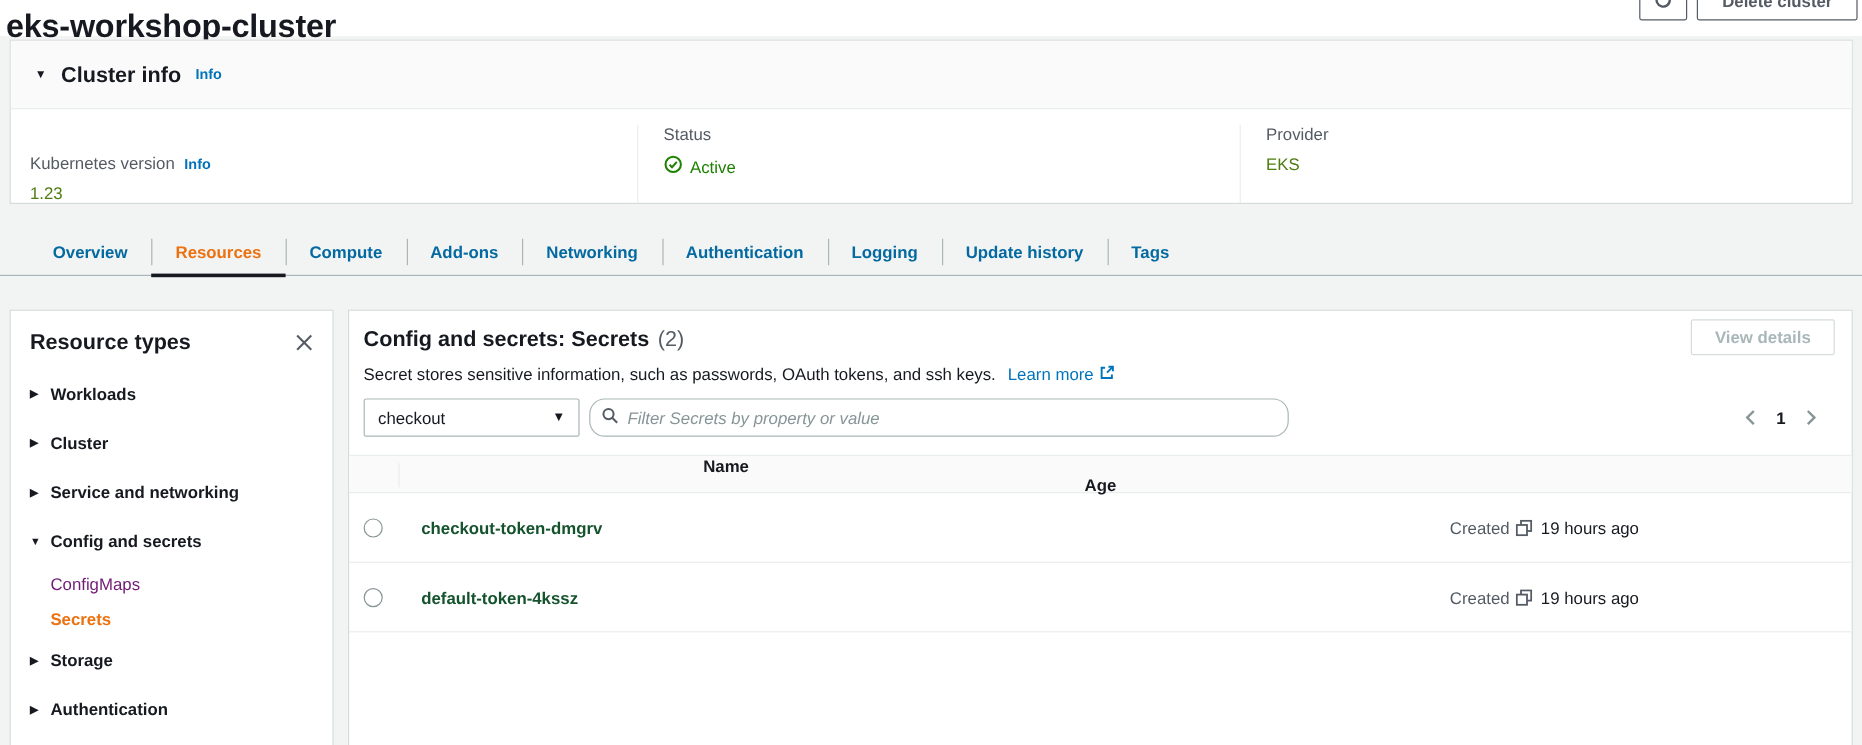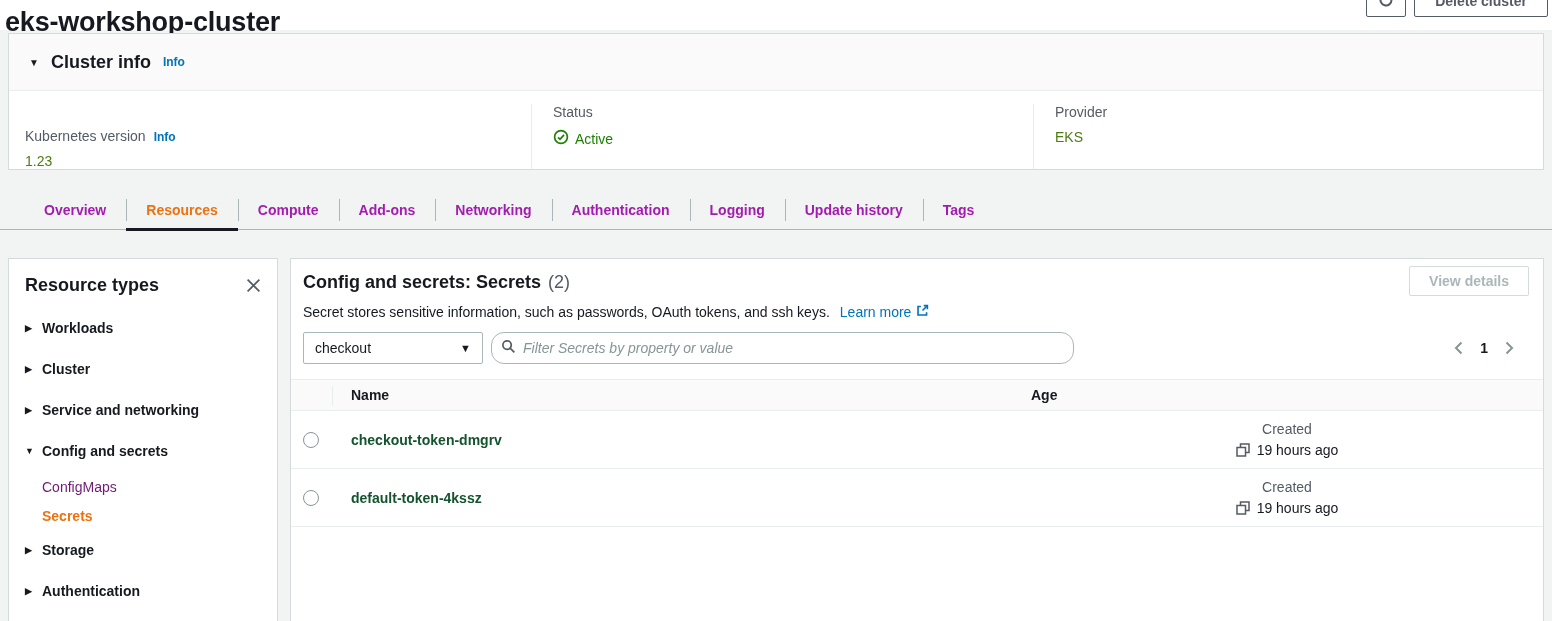--- a/index.html
+++ b/index.html
@@ -45,21 +45,21 @@
   .field.f3 { flex: 1; border-left: 1px solid #eaeded; padding-left: 21px; }
   .field-label { color: #545b64; margin-bottom: 9px; display: flex; gap: 8px; align-items: baseline; }
   .field-value { color: #4d7c0f; }
   .status-value { color: #1d8102; display: flex; align-items: center; gap: 6px; }
 
   
   .tabs-underline { position: absolute; left: 0; top: 229px; width: 1552px; height: 1px; background: #aab7b8; }
   .tabs { position: absolute; left: 8px; top: 190px; height: 40px; display: flex; padding-left: 16px; }
   .tab {
     position: relative; padding: 0 20px; height: 40px; display: flex; align-items: center;
-    font-weight: 700; color: #a21caf; cursor: pointer; white-space: nowrap;
+    font-weight: 700; color: #0369a1; cursor: pointer; white-space: nowrap;
   }
   .tab + .tab::before { content: ""; position: absolute; left: 0; top: 9px; height: 22px; width: 1px; background: #aab7b8; }
   .tab.active { color: #ec7211; }
   .tab.active::after { content: ""; position: absolute; left: 0; right: 0; bottom: -1px; height: 3px; background: #16191f; }
 
   
   .sidebar { position: absolute; left: 8px; top: 258px; width: 270px; height: 380px; }
   .sidebar-header { display: flex; justify-content: space-between; align-items: center; padding: 16px 16px 6px 16px; }
   .sidebar-title { font-size: 18px; font-weight: 700; }
   .close-btn { cursor: pointer; display: flex; align-items: center; }
@@ -97,30 +97,30 @@
   .searchbox input::placeholder { color: #879596; font-style: italic; }
   .pagination { margin-left: auto; margin-right: 14px; display: flex; align-items: center; gap: 16px; }
   .page-num { font-weight: 700; color: #16191f; }
   .page-chev { cursor: pointer; display: flex; align-items: center; }
 
   
   .table { margin-top: 15px; }
   .thead {
     display: flex; align-items: center; height: 32px; background: #fafafa;
     border-top: 1px solid #eaeded; border-bottom: 1px solid #eaeded;
-    font-weight: 700; color: #16191f;
+    font-weight: 700; color: #16191f; flex-direction: column;
   }
   .col-sel { width: 42px; position: relative; align-self: stretch; display: flex; align-items: center; }
   .thead .col-sel::after { content: ""; position: absolute; right: 0; top: 6px; height: 20px; width: 1px; background: #eaeded; }
   .col-name { width: 698px; padding-left: 18px; }
   .col-age { flex: 1; }
   .trow { display: flex; align-items: center; height: 58px; border-bottom: 1px solid #eaeded; }
   .radio { margin-left: 12px; width: 16px; height: 16px; border: 1px solid #879596; border-radius: 50%; background: #fff; cursor: pointer; }
   .name-link { color: #14532d; text-decoration: none; cursor: pointer; font-weight: bold; }
-  .age-cell { display: flex; flex-direction: column; justify-content: center; gap: 5px; align-items: center; }
+  .age-cell { display: flex; flex-direction: row; justify-content: center; gap: 5px; align-items: center; }
   .age-created { color: #545b64; }
   .age-val { display: flex; align-items: center; gap: 7px; color: #16191f; }
   .copy-icon { cursor: pointer; display: flex; align-items: center; }
 </style>
 </head>
 <body>
 
 <div class="top-strip"></div>
 
 <h1 class="page-title">eks-workshop-cluster</h1>

